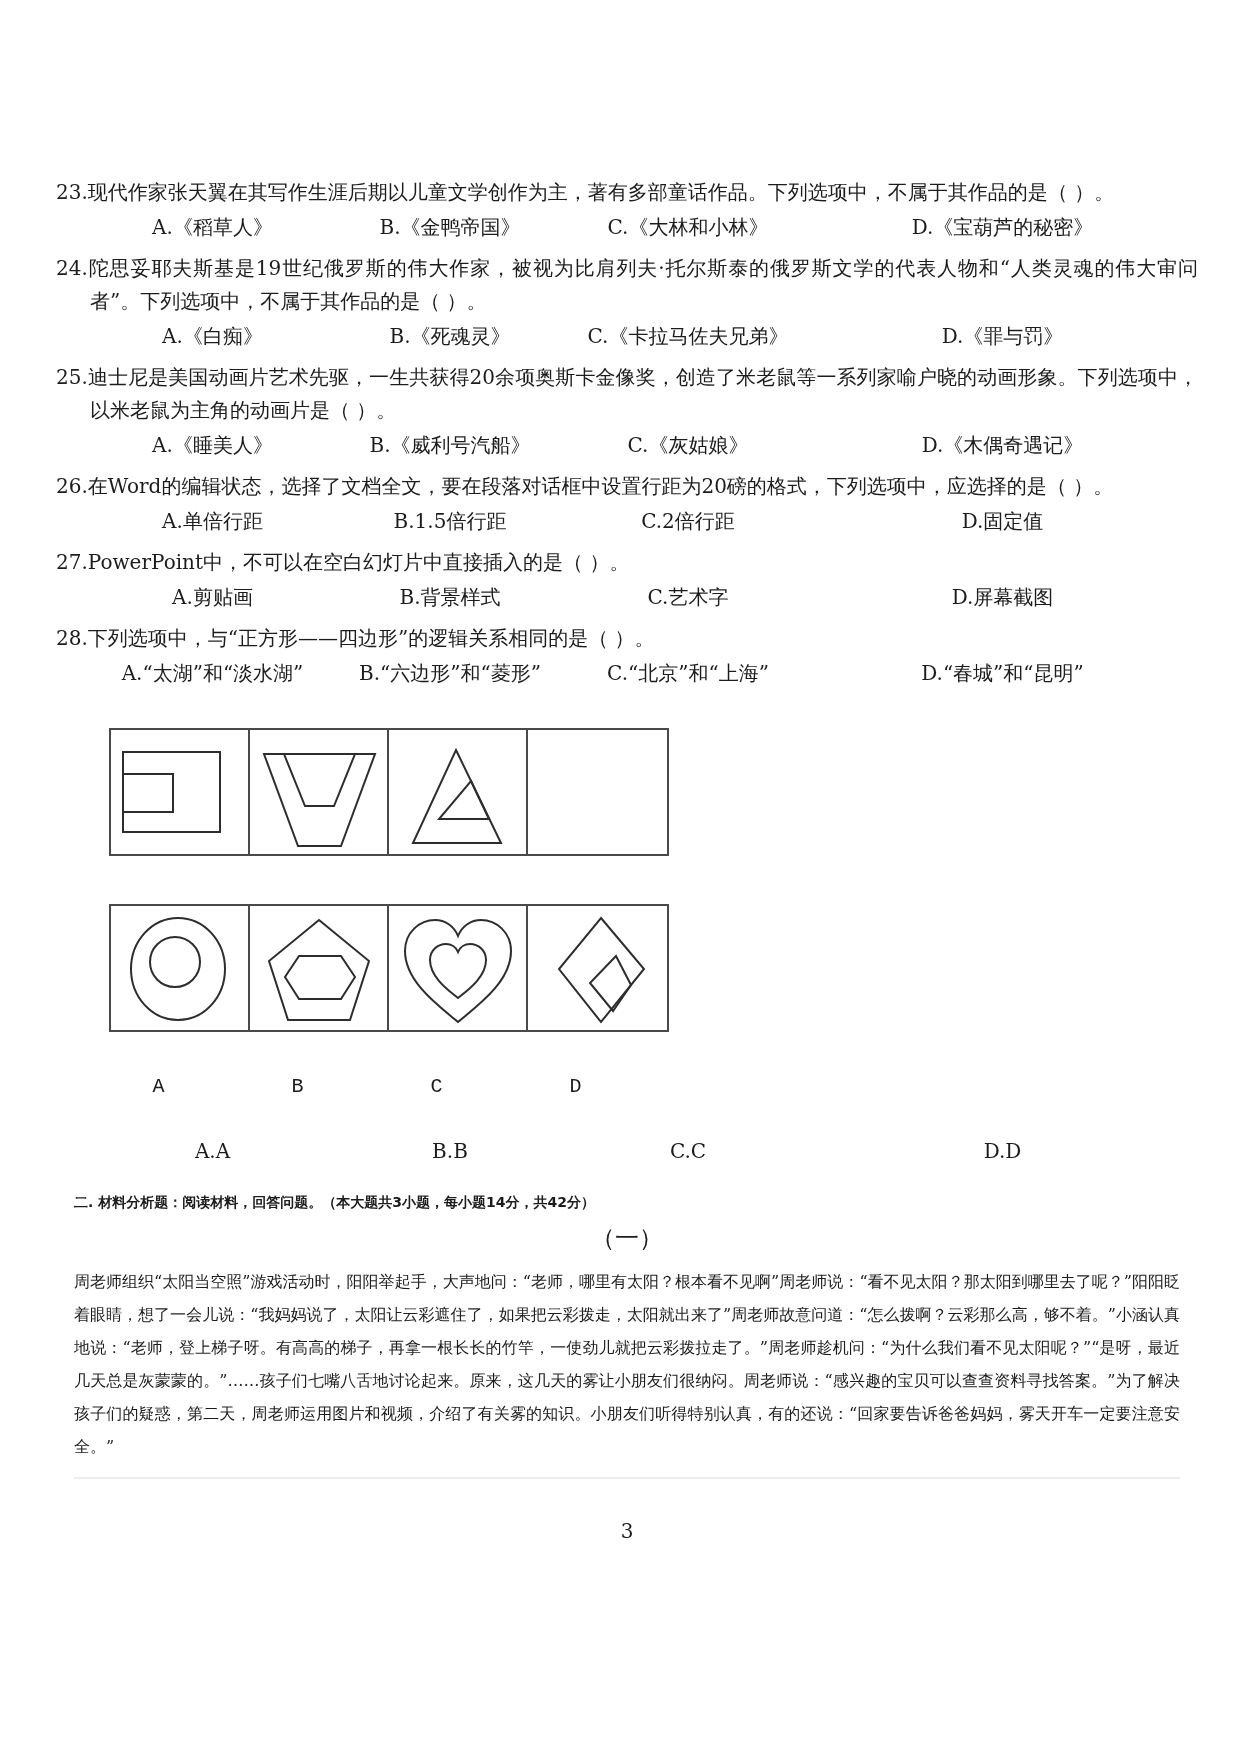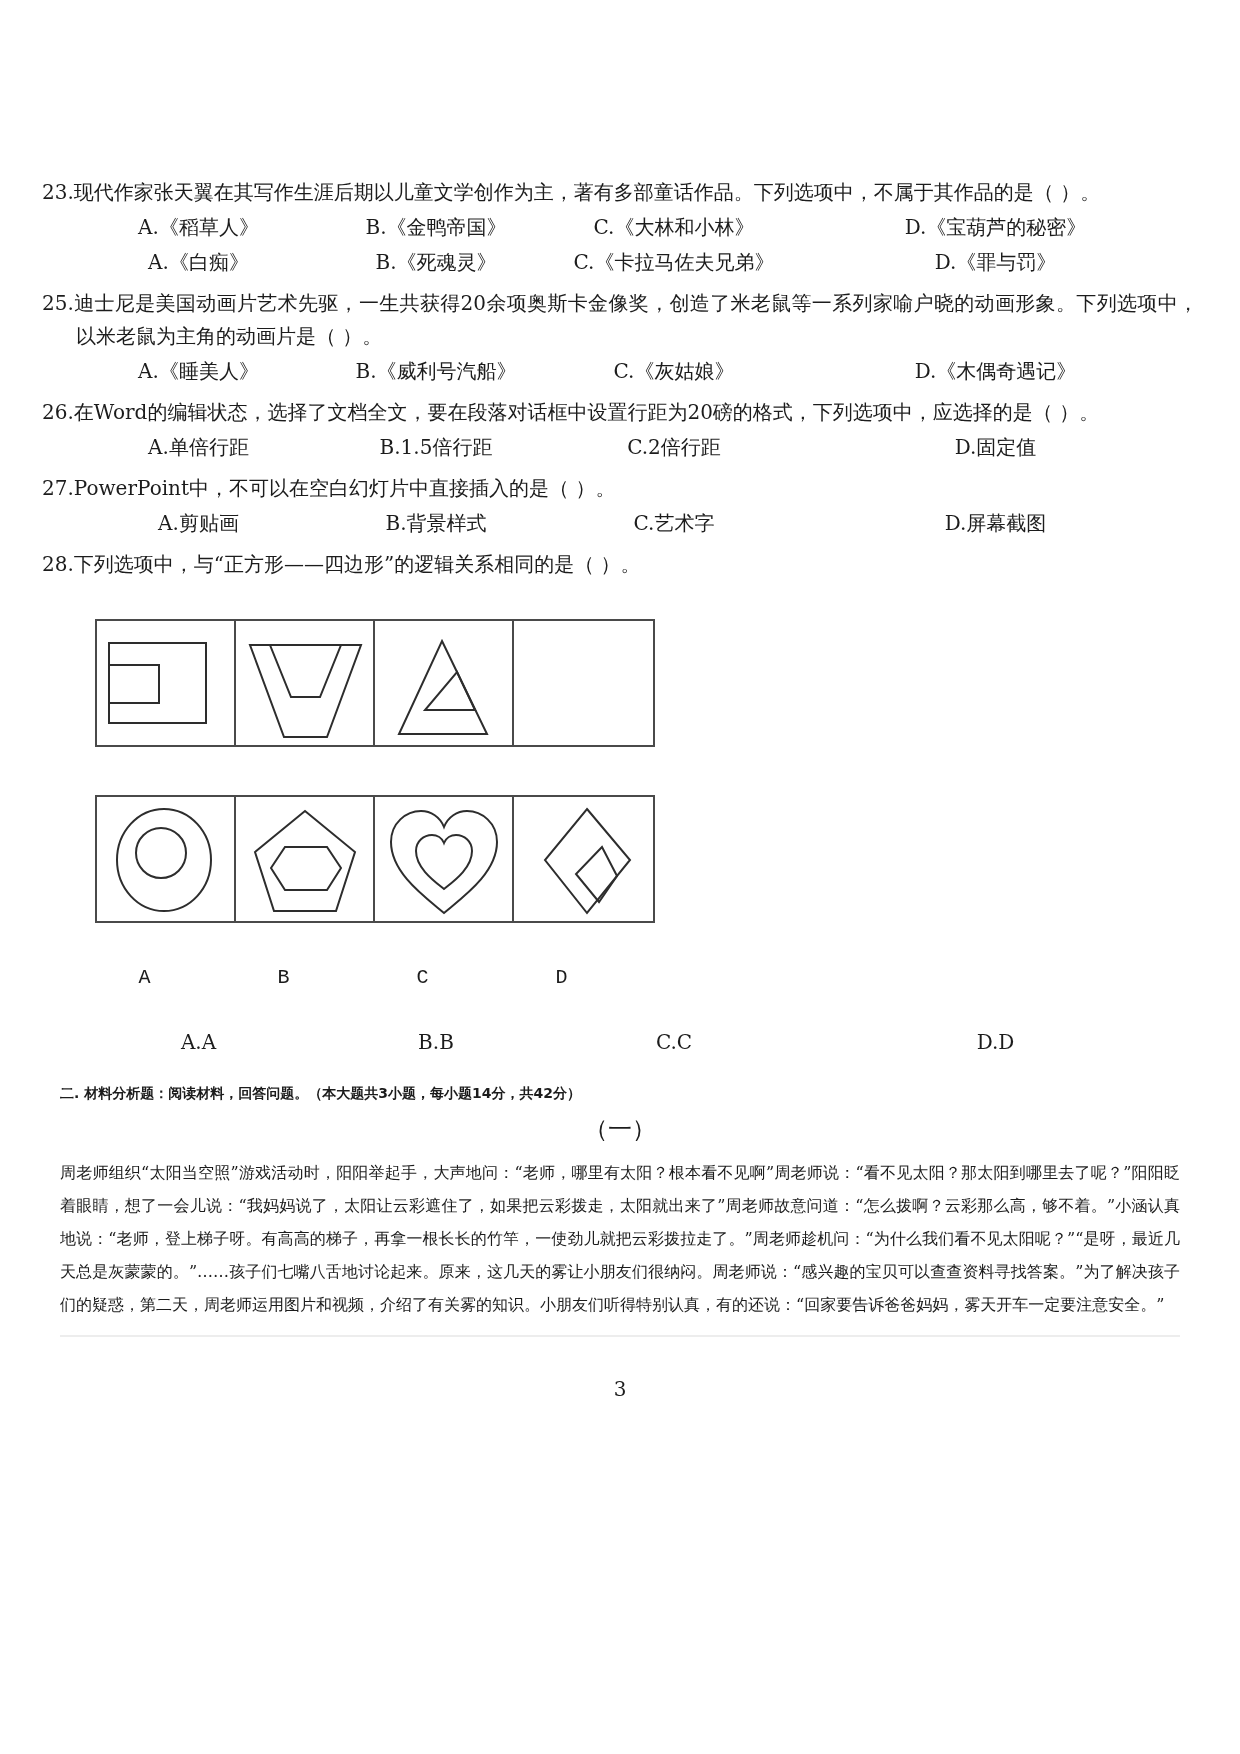--- a/index.html
+++ b/index.html
@@ -1,21 +1,21 @@
 <!DOCTYPE html>
 <html><head>
 <meta charset="utf-8">
 <style>
   html,body{margin:0;padding:0;}
   body{
     width:1240px;height:1754px;background:#ffffff;color:#1c1c1c;
     font-family:"DejaVu Serif","Liberation Serif",serif;
     overflow:hidden;position:relative;
   }
-  .page{padding:168px 42px 0 42px;}
+  .page{padding:168px 42px 0 56px;}
   .question{
     font-size:20px;line-height:33px;margin:8px 0 0 0;
     padding-left:34px;text-indent:-34px;text-align:justify;
   }
   .options{
     display:grid;grid-template-columns:237px 238px 238px auto;
     margin:2px 0 2px 38px;font-size:20px;line-height:33px;text-align:center;
   }
   .opt{white-space:nowrap;}
   .figure-table{
@@ -55,20 +55,21 @@
 <div class="page">
 
   <p class="question"><span>23.</span><span>现代作家张天翼在其写作生涯后期以儿童文学创作为主，著有多部童话作品。下列选项中，不属于其作品的是（  ）。</span></p>
   <div class="options">
     <span class="opt">A.《稻草人》</span>
     <span class="opt">B.《金鸭帝国》</span>
     <span class="opt">C.《大林和小林》</span>
     <span class="opt">D.《宝葫芦的秘密》</span>
   </div>
 
+  <p class="question"><span>24.</span><span>陀思妥耶夫斯基是19世纪俄罗斯的伟大作家，被视为比肩列夫·托尔斯泰的俄罗斯文学的代表人物和“人类灵魂的伟大审问者”。下列选项中，不属于其作品的是（  ）。</span></p>
   <div class="options">
     <span class="opt">A.《白痴》</span>
     <span class="opt">B.《死魂灵》</span>
     <span class="opt">C.《卡拉马佐夫兄弟》</span>
     <span class="opt">D.《罪与罚》</span>
   </div>
 
   <p class="question"><span>25.</span><span>迪士尼是美国动画片艺术先驱，一生共获得20余项奥斯卡金像奖，创造了米老鼠等一系列家喻户晓的动画形象。下列选项中，以米老鼠为主角的动画片是（  ）。</span></p>
   <div class="options">
     <span class="opt">A.《睡美人》</span>
@@ -87,20 +88,26 @@
 
   <p class="question"><span>27.</span><span>PowerPoint中，不可以在空白幻灯片中直接插入的是（  ）。</span></p>
   <div class="options">
     <span class="opt">A.剪贴画</span>
     <span class="opt">B.背景样式</span>
     <span class="opt">C.艺术字</span>
     <span class="opt">D.屏幕截图</span>
   </div>
 
   <p class="question"><span>28.</span><span>下列选项中，与“正方形——四边形”的逻辑关系相同的是（  ）。</span></p>
+  <div class="options">
+    <span class="opt">A.“太湖”和“淡水湖”</span>
+    <span class="opt">B.“六边形”和“菱形”</span>
+    <span class="opt">C.“北京”和“上海”</span>
+    <span class="opt">D.“春城”和“昆明”</span>
+  </div>
 
 
   <div class="figure-table">
     <div class="figure-cell">
       <svg width="139" height="124" viewBox="0 0 139 124">
         <rect x="12" y="22" width="97" height="80"></rect>
         <rect x="12" y="44" width="50" height="38"></rect>
       </svg>
     </div>
     <div class="figure-cell">

